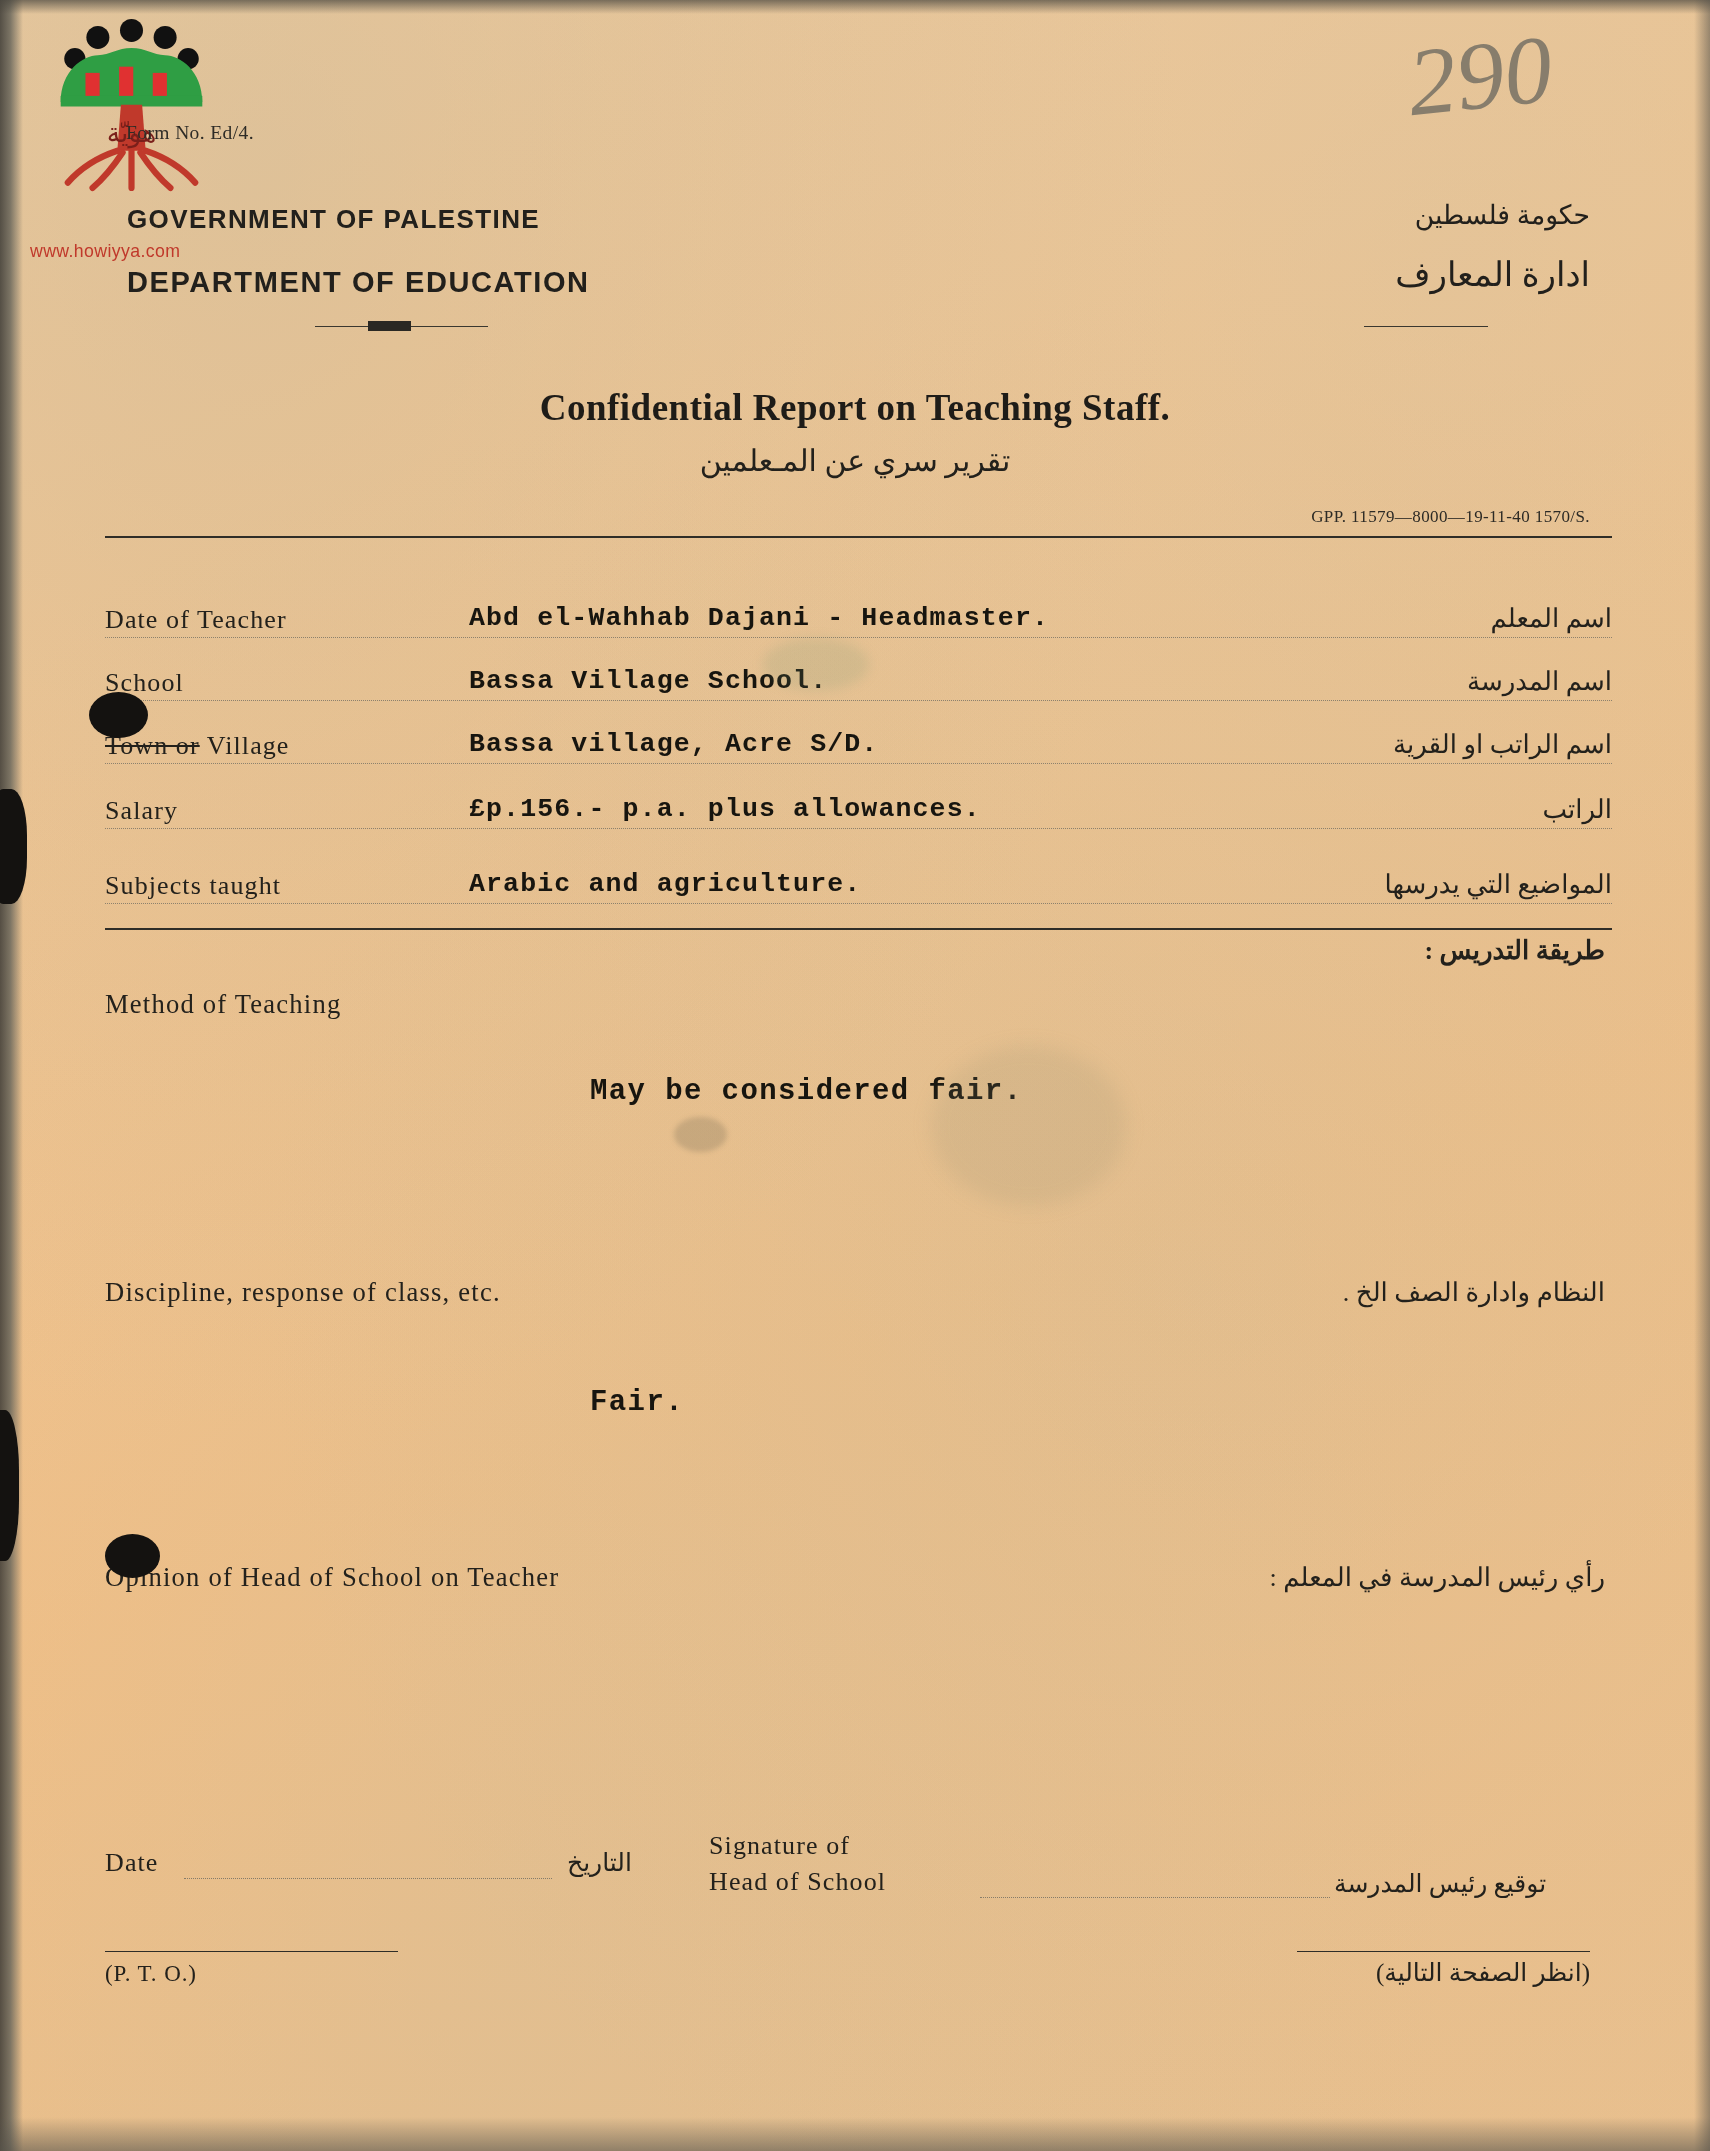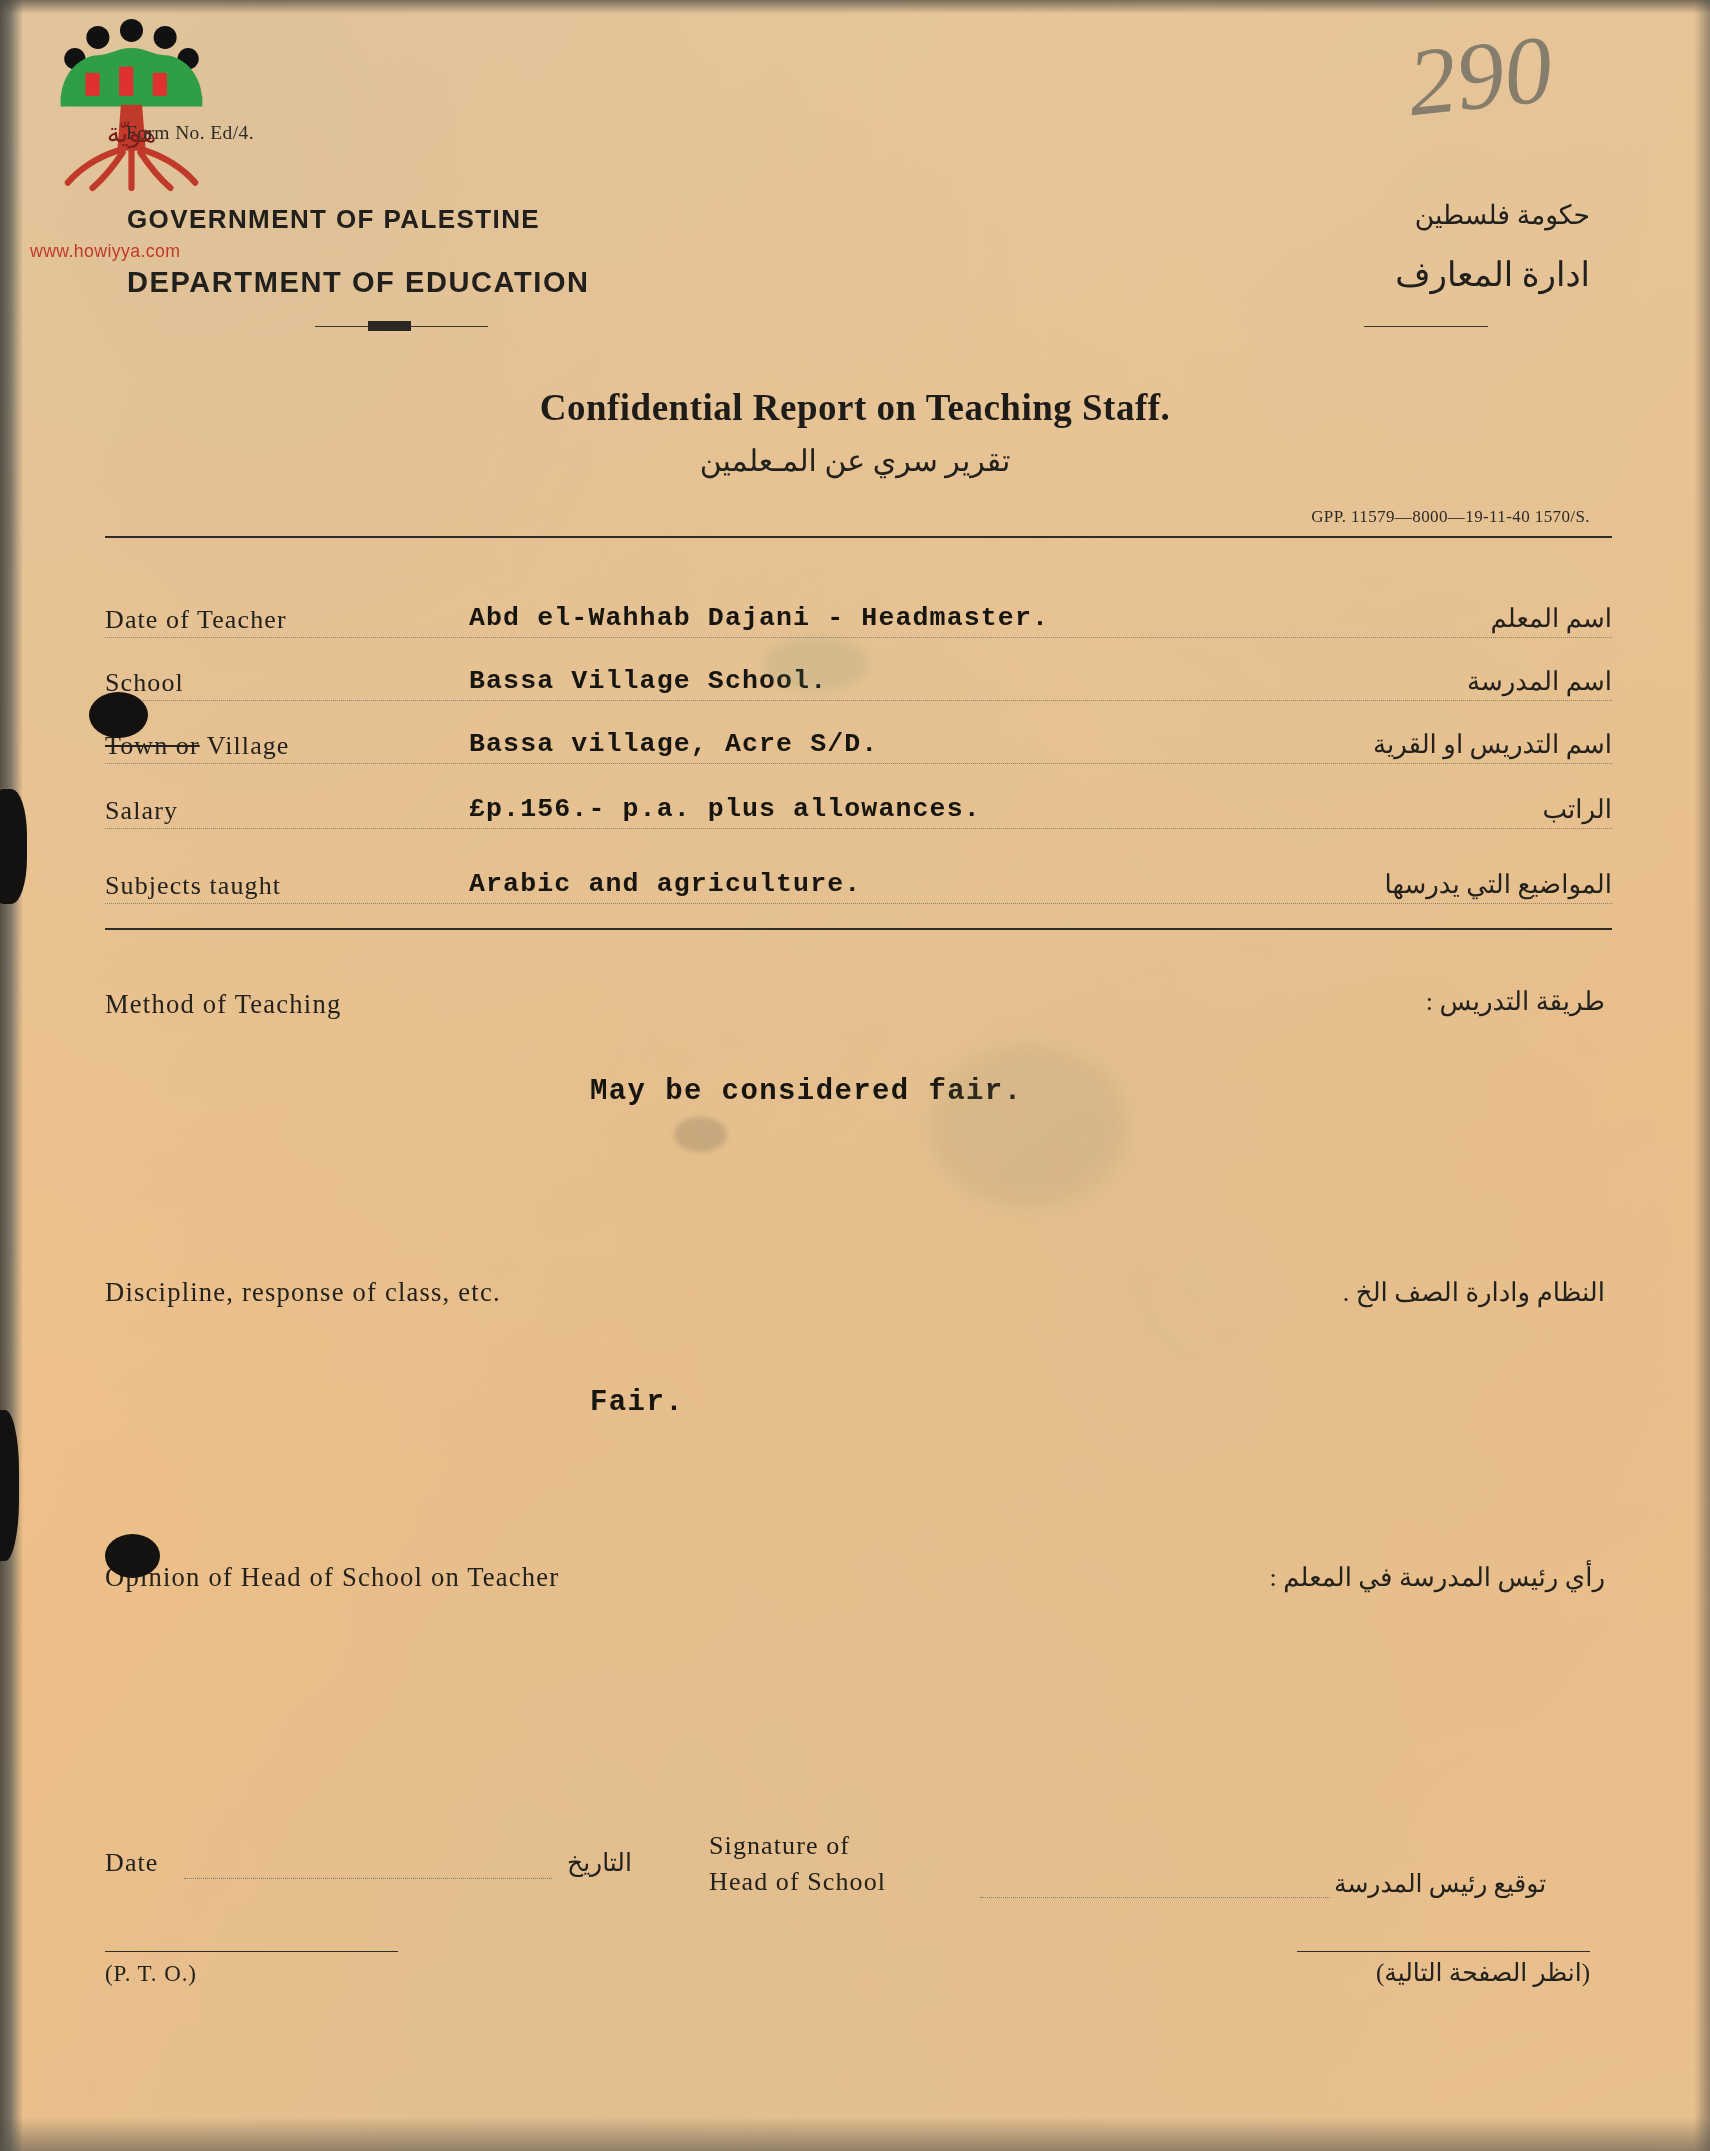--- a/index.html
+++ b/index.html
@@ -403,41 +403,41 @@
     <div class="lbl">School</div>
     <div class="dots"></div>
     <div class="val" style="left:364px;">Bassa Village School.</div>
     <div class="ar">اسم المدرسة</div>
   </div>
 
   <div class="row" style="top:731px;">
     <div class="lbl"><span style="text-decoration:line-through;">Town or</span> <span>Village</span></div>
     <div class="dots"></div>
     <div class="val" style="left:364px;">Bassa village, Acre S/D.</div>
-    <div class="ar">اسم التدريس او القرية</div>
+    <div class="ar">اسم الراتب او القرية</div>
   </div>
 
   <div class="row" style="top:796px;">
     <div class="lbl">Salary</div>
     <div class="dots"></div>
     <div class="val" style="left:364px;">£p.156.- p.a. plus allowances.</div>
     <div class="ar">الراتب</div>
   </div>
 
   <div class="row" style="top:871px;">
     <div class="lbl">Subjects taught</div>
     <div class="dots"></div>
     <div class="val" style="left:364px;">Arabic and agriculture.</div>
     <div class="ar">المواضيع التي يدرسها</div>
   </div>
 
   <div class="rule r2"></div>
 
   <div class="sec-lbl" style="left:105px; top:989px;">Method  of  Teaching</div>
-  <div class="sec-ar" style="top:986px;">طريقة التدريس :</div>
+  <div class="sec-ar" style="top:935px;font-weight:bold;">طريقة التدريس :</div>
   <div class="answer" style="left:590px; top:1075px;">May be considered fair.</div>
 
   <div class="sec-lbl" style="left:105px; top:1277px;">Discipline,  response  of  class,  etc.</div>
   <div class="sec-ar" style="top:1277px;">النظام وادارة الصف الخ .</div>
   <div class="answer" style="left:590px; top:1386px;">Fair.</div>
 
   <div class="sec-lbl" style="left:105px; top:1562px;">Opinion of Head of School on Teacher</div>
   <div class="sec-ar" style="top:1562px;">رأي رئيس المدرسة في المعلم :</div>
   <div class="answer" style="left:590px; top:1667px; min-width:266px; min-height:35px;"></div>
 

